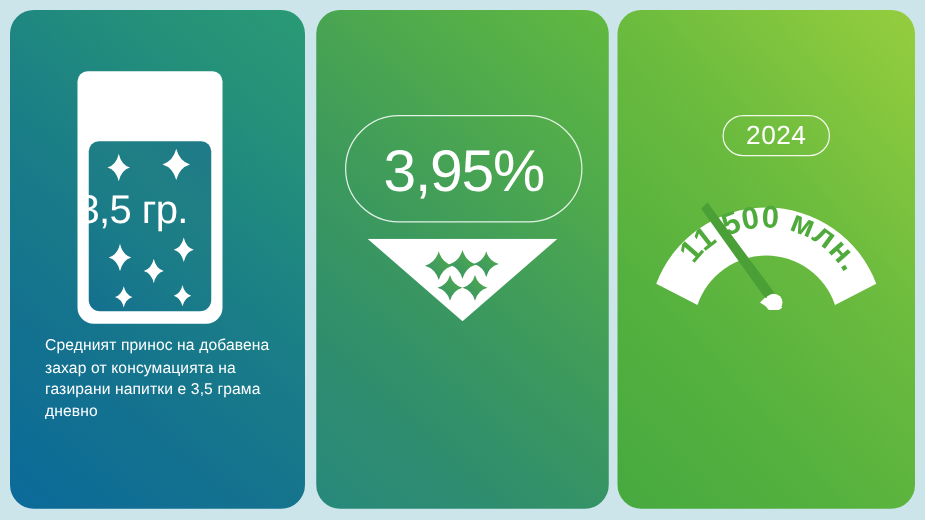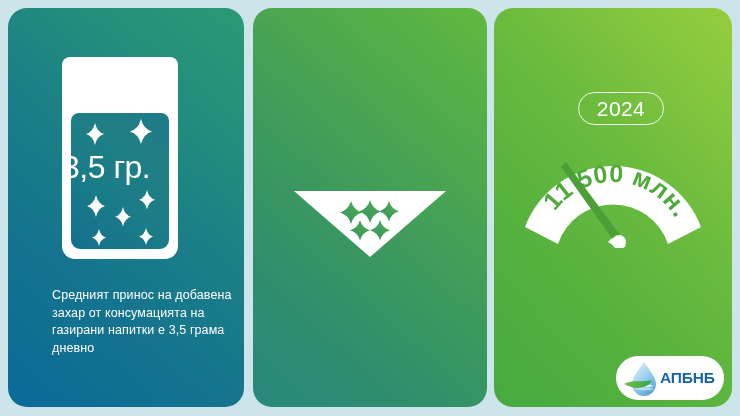--- a/index.html
+++ b/index.html
@@ -43,21 +43,21 @@
   .caption {
     position: absolute;
     left: 28px;
     color: #ffffff;
     font-size: 12.5px;
     line-height: 17.5px;
     letter-spacing: 0.1px;
     white-space: pre-line;
     font-weight: 400;
   }
-  #caption-1 { top: 279px; width: 180px; margin-left: 16px; }
+  #caption-1 { top: 260px; width: 180px; }
   #caption-2 { top: 272px; left: 25px; width: 190px; }
   #caption-3 { top: 268px; left: 24px; width: 180px; }
 
   
   .glass-wrap {
     position: absolute;
     left: 54px;
     top: 49px;
     width: 128px;
     height: 212px;
@@ -207,20 +207,23 @@
       </svg>
 
       <div class="glass-value">3,5 гр.</div>
     </div>
 
     <div class="caption" id="caption-1">Средният принос на добавена захар от консумацията на газирани напитки е 3,5 грама дневно</div>
   </div>
 
   <div class="card" id="card-2">
 
+    <div class="pct-pill">
+      <div class="pct-value">3,95%</div>
+    </div>
 
     <div class="tri-wrap">
       <svg width="152" height="66" viewBox="0 0 152 66">
         <defs>
           <clipPath id="triclip">
             <polygon points="0,0 152,0 76,66"></polygon>
           </clipPath>
           <linearGradient id="g2" x1="0" y1="1" x2="1" y2="0">
             <stop offset="0" stop-color="#35916a"></stop>
             <stop offset="1" stop-color="#52ad49"></stop>
@@ -264,35 +267,15 @@
 
         <g>
           <path d="M 116 118 L 123 113 L 66 36 L 61 41 Z" fill="#4a9f36"></path>
           <circle cx="119" cy="116" r="7" fill="#ffffff"></circle>
           <path d="M 112 112 L 126 120 L 120 124 L 108 116 Z" fill="#ffffff"></path>
         </g>
       </svg>
     </div>
 
 
-    <div class="logo-pill">
-      <svg class="logo-mark" viewBox="0 0 44 40">
-        <defs>
-          <linearGradient id="dropg" x1="0.2" y1="0" x2="0.85" y2="1">
-            <stop offset="0" stop-color="#ddeefb"></stop>
-            <stop offset="0.45" stop-color="#9ed2f0"></stop>
-            <stop offset="1" stop-color="#4e9fd6"></stop>
-          </linearGradient>
-          <linearGradient id="swooshg" x1="0" y1="0.5" x2="1" y2="0.5">
-            <stop offset="0" stop-color="#7ac143"></stop>
-            <stop offset="1" stop-color="#2fa34a"></stop>
-          </linearGradient>
-        </defs>
-        <path d="M22 4 C 15 14 10 20 10 26 A 12 12 0 0 0 34 26 C 34 20 29 14 22 4 Z" fill="url(#dropg)"></path>
-        <path d="M12 28 Q 22 24 32 28 Q 22 31 12 28 Z" fill="#ffffff" opacity="0.85"></path>
-        <path d="M11 31 Q 22 28 33 31 Q 22 33.5 11 31 Z" fill="#bfe2f5" opacity="0.9"></path>
-        <path d="M2 26 C 10 21 20 25 30 22 C 27 30 14 33 2 26 Z" fill="url(#swooshg)"></path>
-      </svg>
-      <span class="logo-text">АПБНБ</span>
-    </div>
   </div>
 
 </div>
 
 </body></html>

